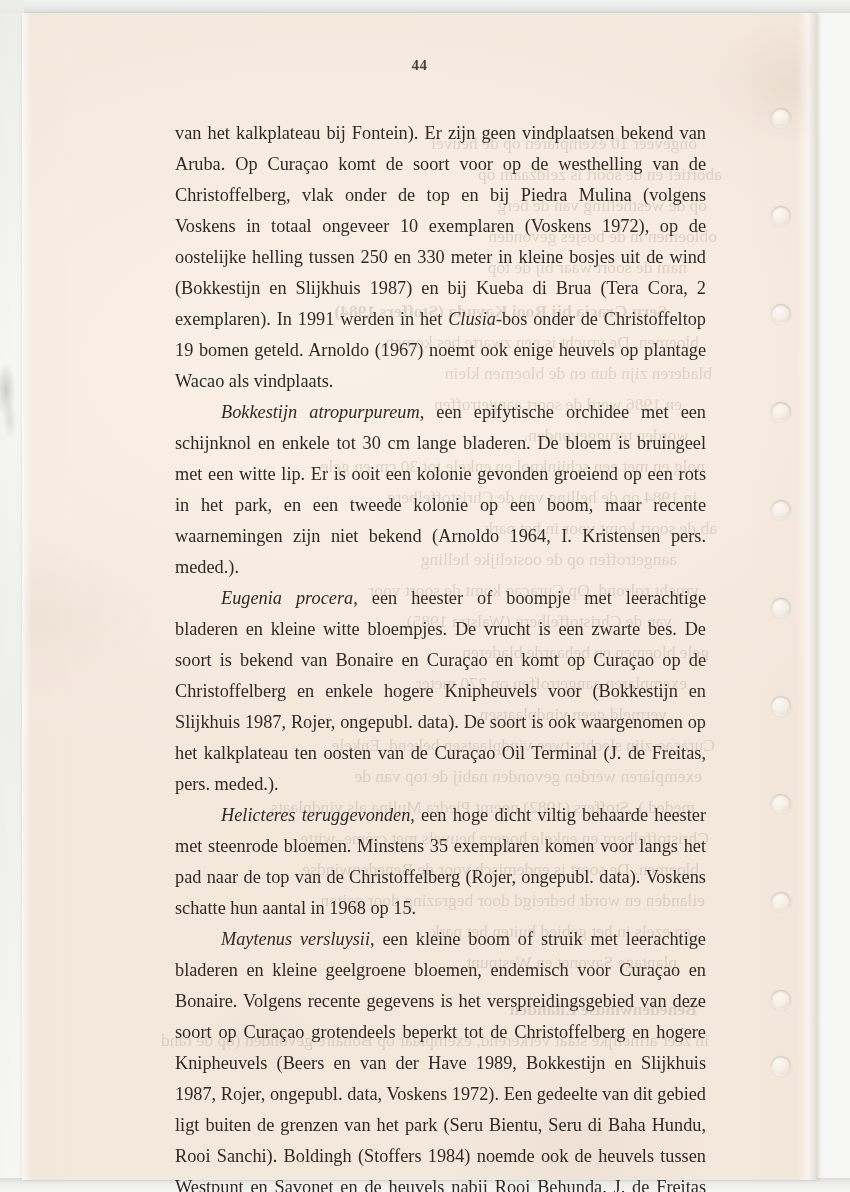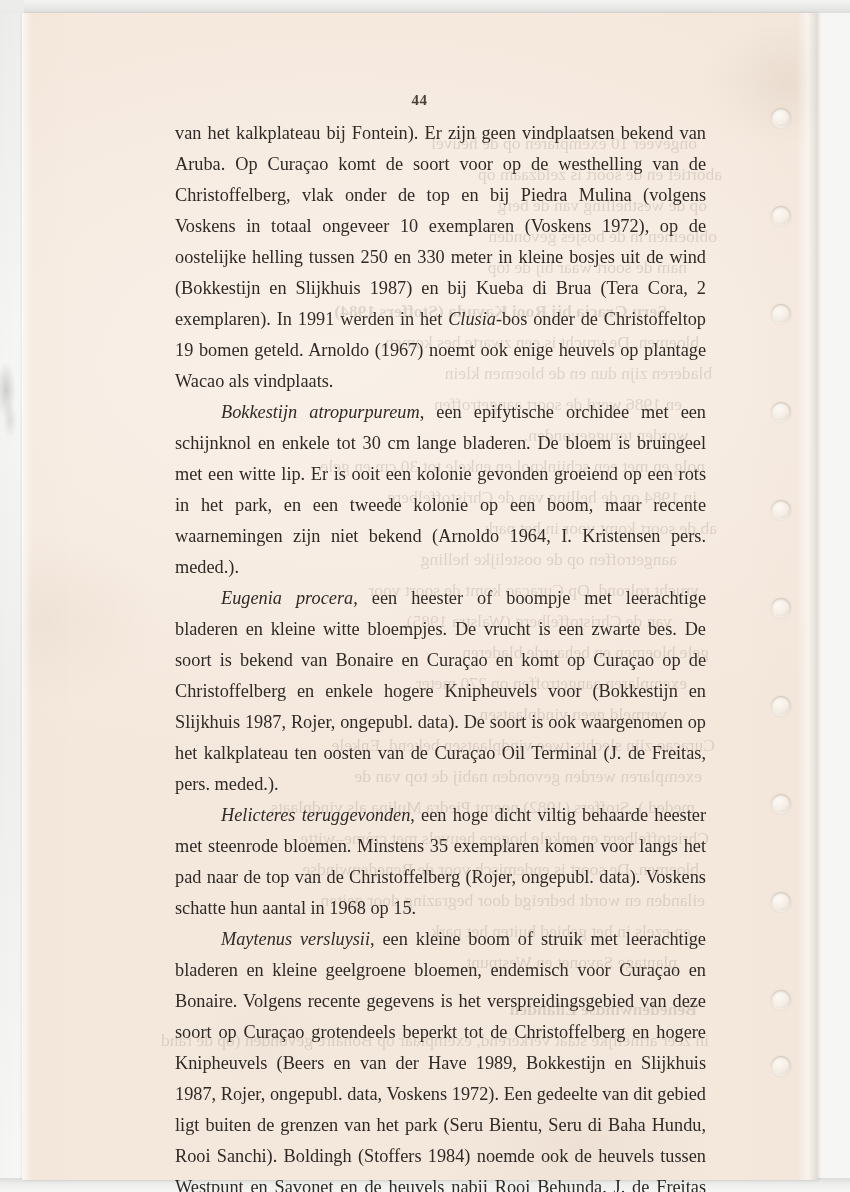--- a/index.html
+++ b/index.html
@@ -90,21 +90,20 @@
 
   
   #printed-area{
     position:absolute;left:0;top:0;width:795px;height:1167px;
   }
   #page-number{
     position:absolute;left:0;top:44px;width:795px;
     text-align:center;
     font-size:15px;font-weight:bold;color:#4a4038;
     letter-spacing:.5px;
-    margin-top:35px;
   }
   #body-column{
     position:absolute;left:153px;top:105px;width:531px;
     font-size:18.3px;
     line-height:31px;
     color:#2f2a26;
     text-align:justify;
     text-justify:inter-word;
   }
   #body-column p{margin:0;}

